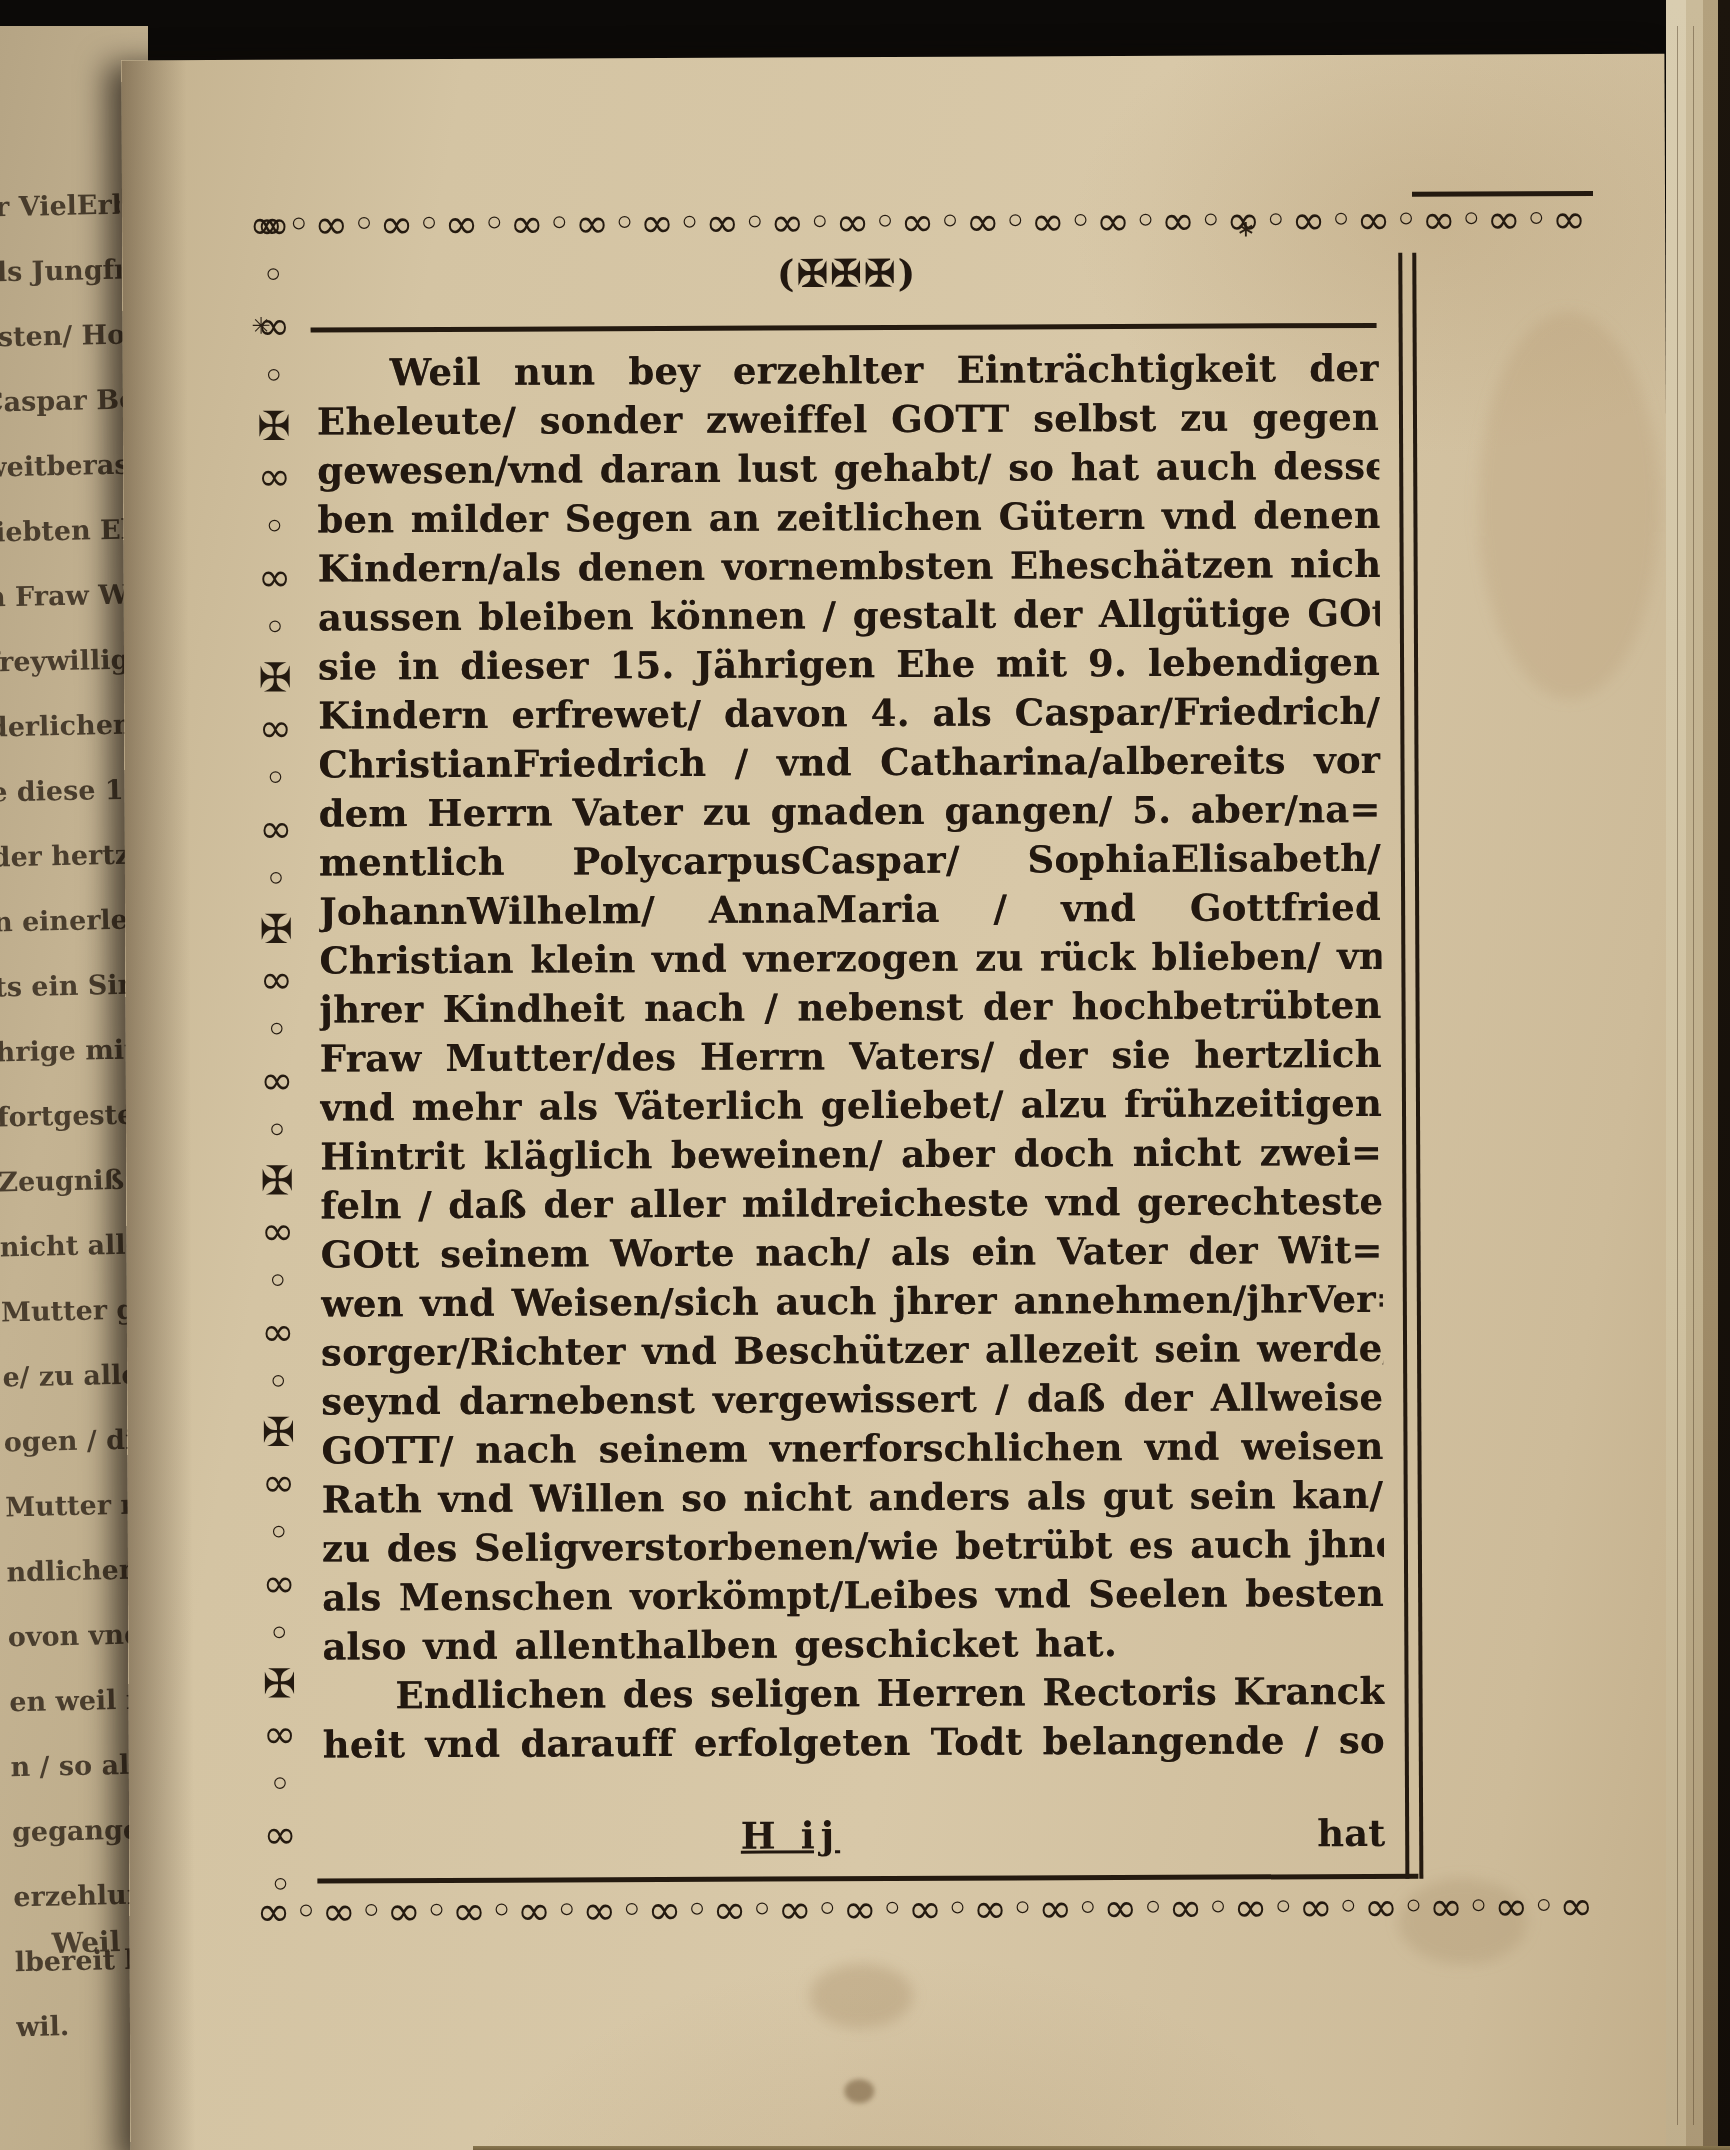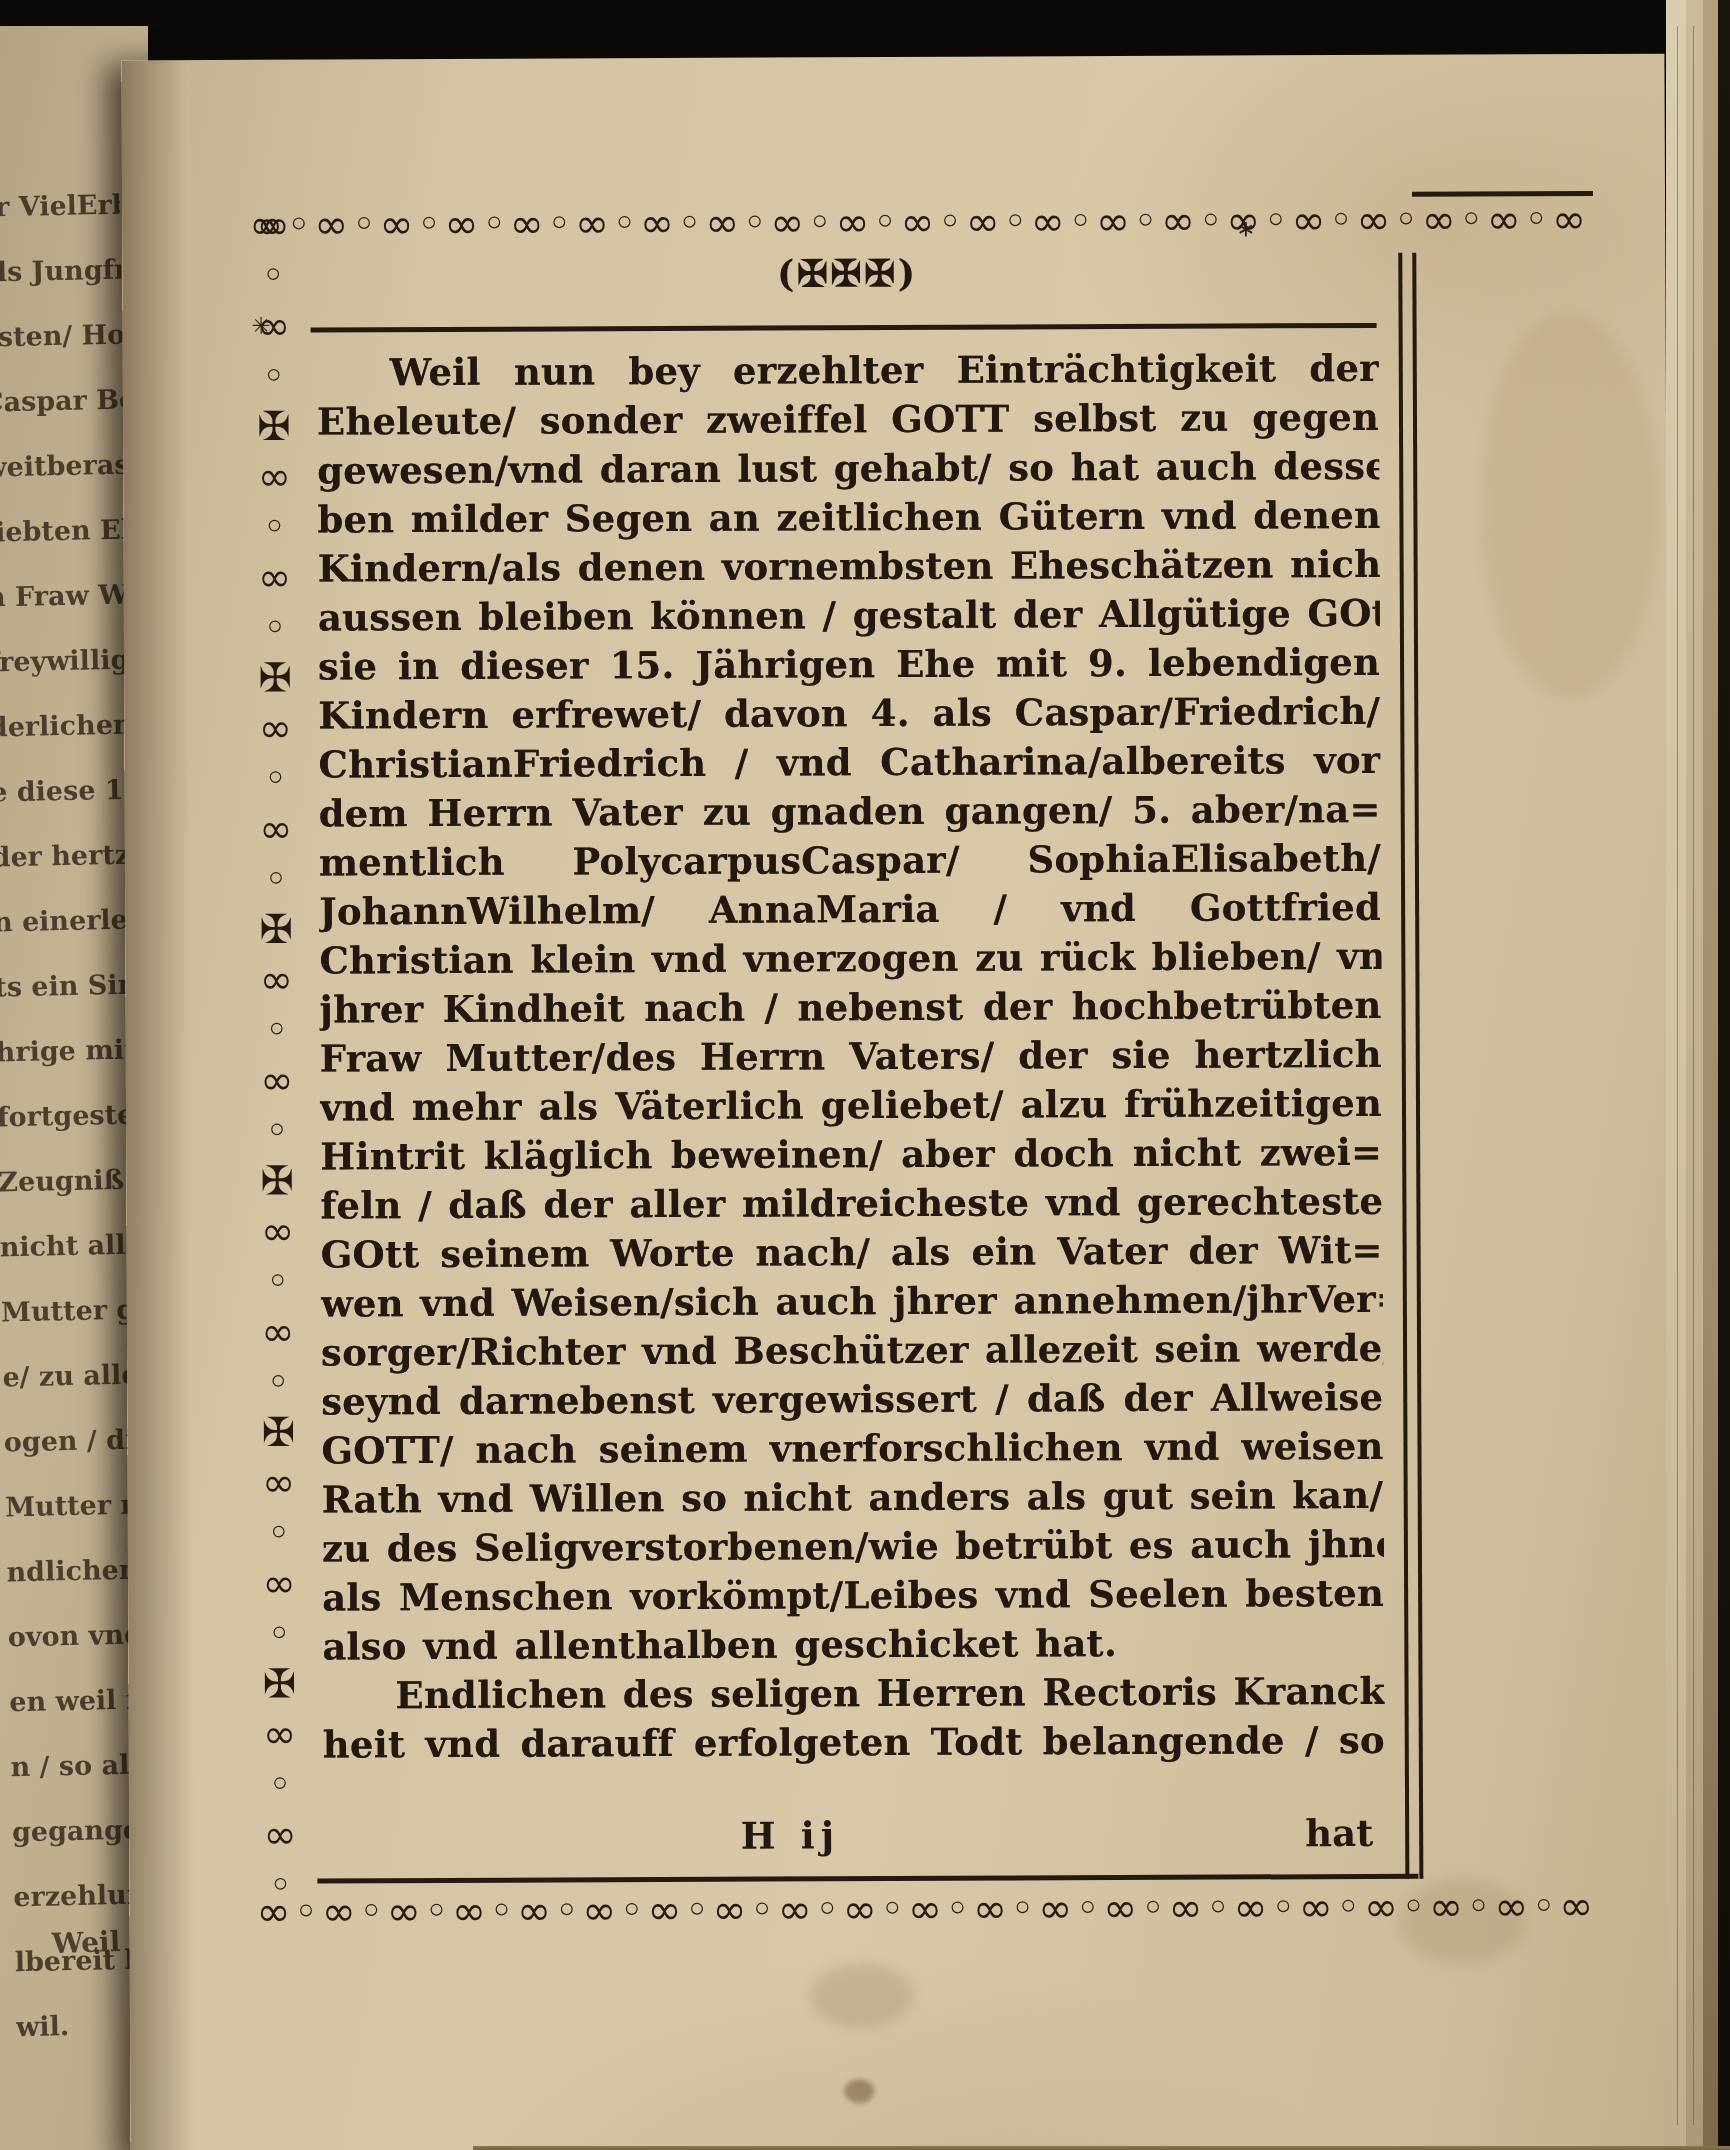--- a/index.html
+++ b/index.html
@@ -90,22 +90,22 @@
     text-shadow:0 0 0.4px rgba(34,24,16,.6);
   }
   .tline{height:49px;overflow:hidden;text-align:justify;text-align-last:justify;white-space:nowrap;}
   .tline.end{text-align-last:left;}
   .tline.indent{text-indent:73px;}
   
   .footer-row{
     position:absolute;left:194px;top:1754px;width:1062px;height:49px;
     color:#221810;font-weight:700;font-size:37px;line-height:49px;
   }
-  .signature{position:absolute;left:44%;transform:translateX(-50%);letter-spacing:6px;}
-  .catchword{position:absolute;right:12px;}
+  .signature{position:absolute;left:44%;transform:translateX(-50%);letter-spacing:6px;text-decoration:underline;}
+  .catchword{position:absolute;right:0;}
   
   .edge{position:absolute;top:0;height:100%;}
   .edge.e1{left:1666px;width:20px;background:linear-gradient(to bottom,#d9cdb0,#cfc1a0 60%,#bfae8c);}
   .edge.e2{left:1686px;width:17px;background:linear-gradient(to bottom,#cabb9a,#c0b08d 60%,#ab9876);}
   .edge.e3{left:1703px;width:14.6px;background:linear-gradient(to bottom,#b3a17e,#a08c69 60%,#7d6a4c);}
   .edge.e4{left:1718px;width:13px;background:linear-gradient(to bottom,#1c150d,#120d08);}
   .edge-line{position:absolute;width:1.3px;background:rgba(90,72,48,.5);top:26px;height:2099px;}
   .bottom-stack{
     position:absolute;left:473px;top:2146px;width:1258px;height:17.6px;
     background:linear-gradient(to bottom,#8a774f,#4a3b24 70%,#161006);

